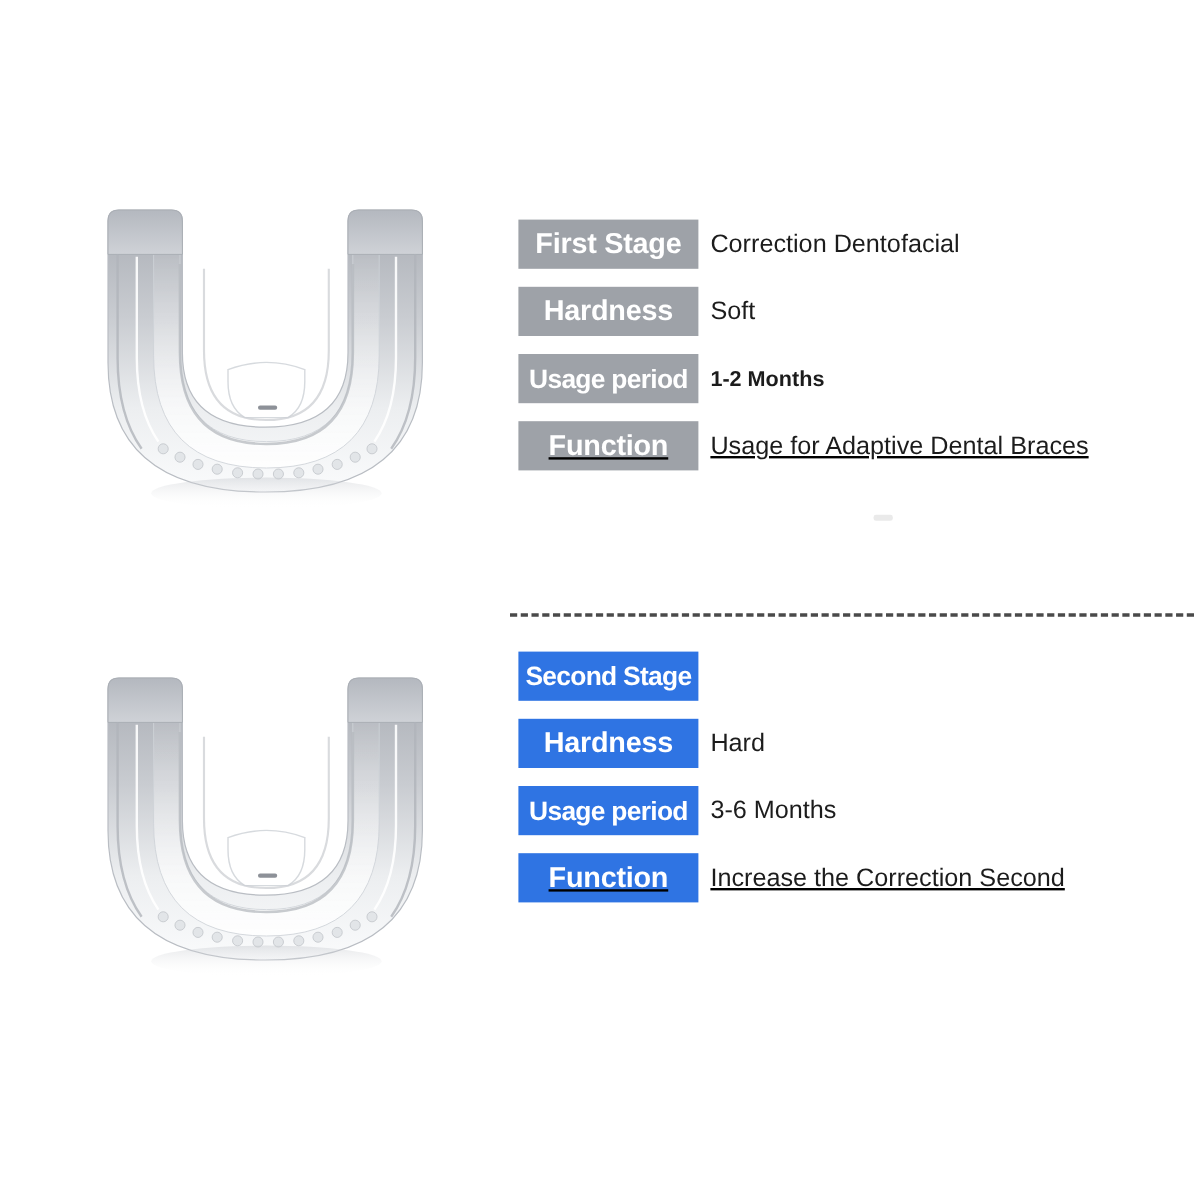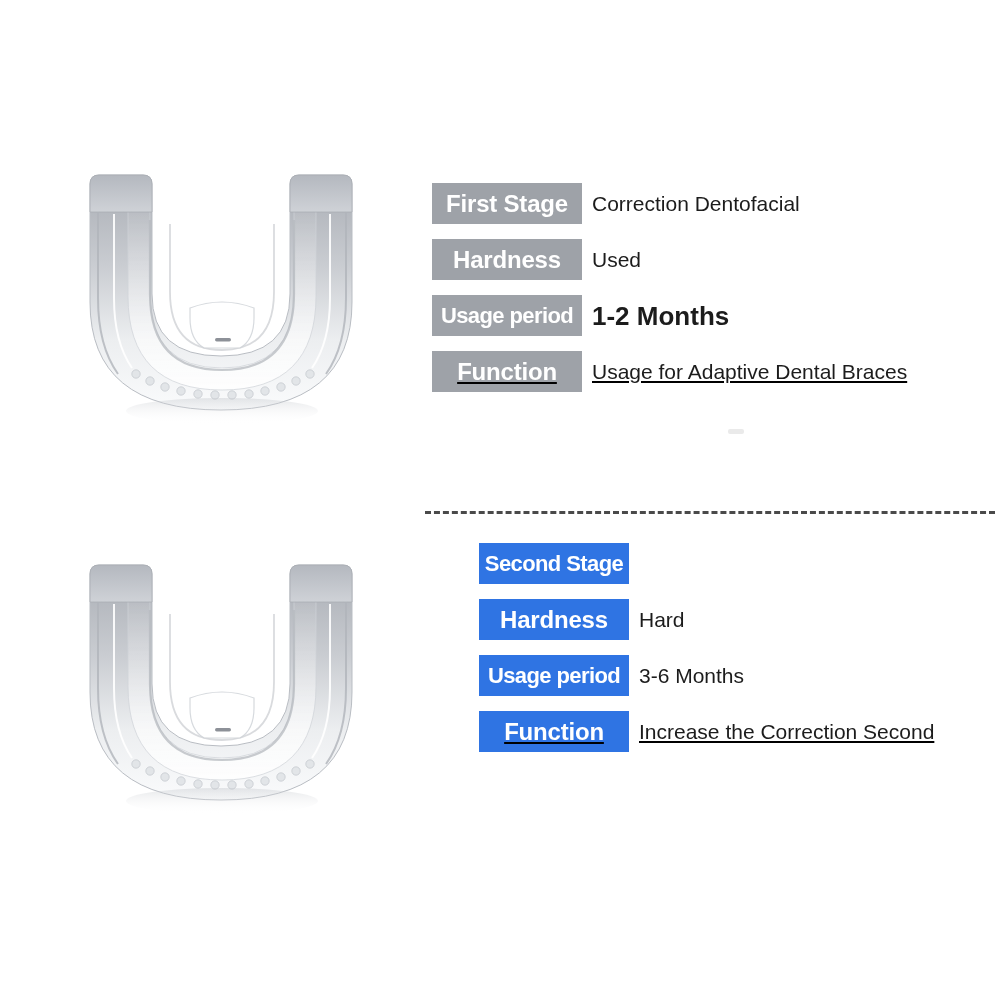--- a/index.html
+++ b/index.html
@@ -59,33 +59,33 @@
     align-items: center;
     justify-content: center;
     color: #ffffff;
     font-size: 24px;
     font-weight: 600;
     letter-spacing: -0.2px;
     white-space: nowrap;
     line-height: 1;
   }
   .spec-block.stage-one .spec-badge { background: #9ea2a8; }
-  .spec-block.stage-two .spec-badge { background: #2f74e3; margin-left: 47px; }
+  .spec-block.stage-two .spec-badge { background: #2f74e3; }
 
   
   .spec-badge.tight { font-size: 22px; letter-spacing: -0.6px; }
 
   .spec-value {
     padding-left: 10px;
     font-size: 21px;
     color: #1c1c1c;
     white-space: nowrap;
     line-height: 1;
   }
-  .spec-value.bold { font-weight: 700; font-size: 26px; }
+  .spec-value.bold { font-weight: 700; font-size: 18px; }
 
   
   .divider {
     position: absolute;
     left: 425px;
     top: 511px;
     width: 570px;
     height: 0;
     border-top: 3px dashed #4a4a4a;
   }
@@ -198,21 +198,21 @@
     </svg>
   </div>
 
   <div class="spec-block stage-one">
     <div class="spec-row">
       <div class="spec-badge">First Stage</div>
       <div class="spec-value">Correction  Dentofacial</div>
     </div>
     <div class="spec-row">
       <div class="spec-badge">Hardness</div>
-      <div class="spec-value">Used</div>
+      <div class="spec-value">Soft</div>
     </div>
     <div class="spec-row">
       <div class="spec-badge tight">Usage period</div>
       <div class="spec-value bold">1-2 Months</div>
     </div>
     <div class="spec-row">
       <div class="spec-badge">Function</div>
       <div class="spec-value">Usage for Adaptive Dental Braces</div>
     </div>
   </div>

